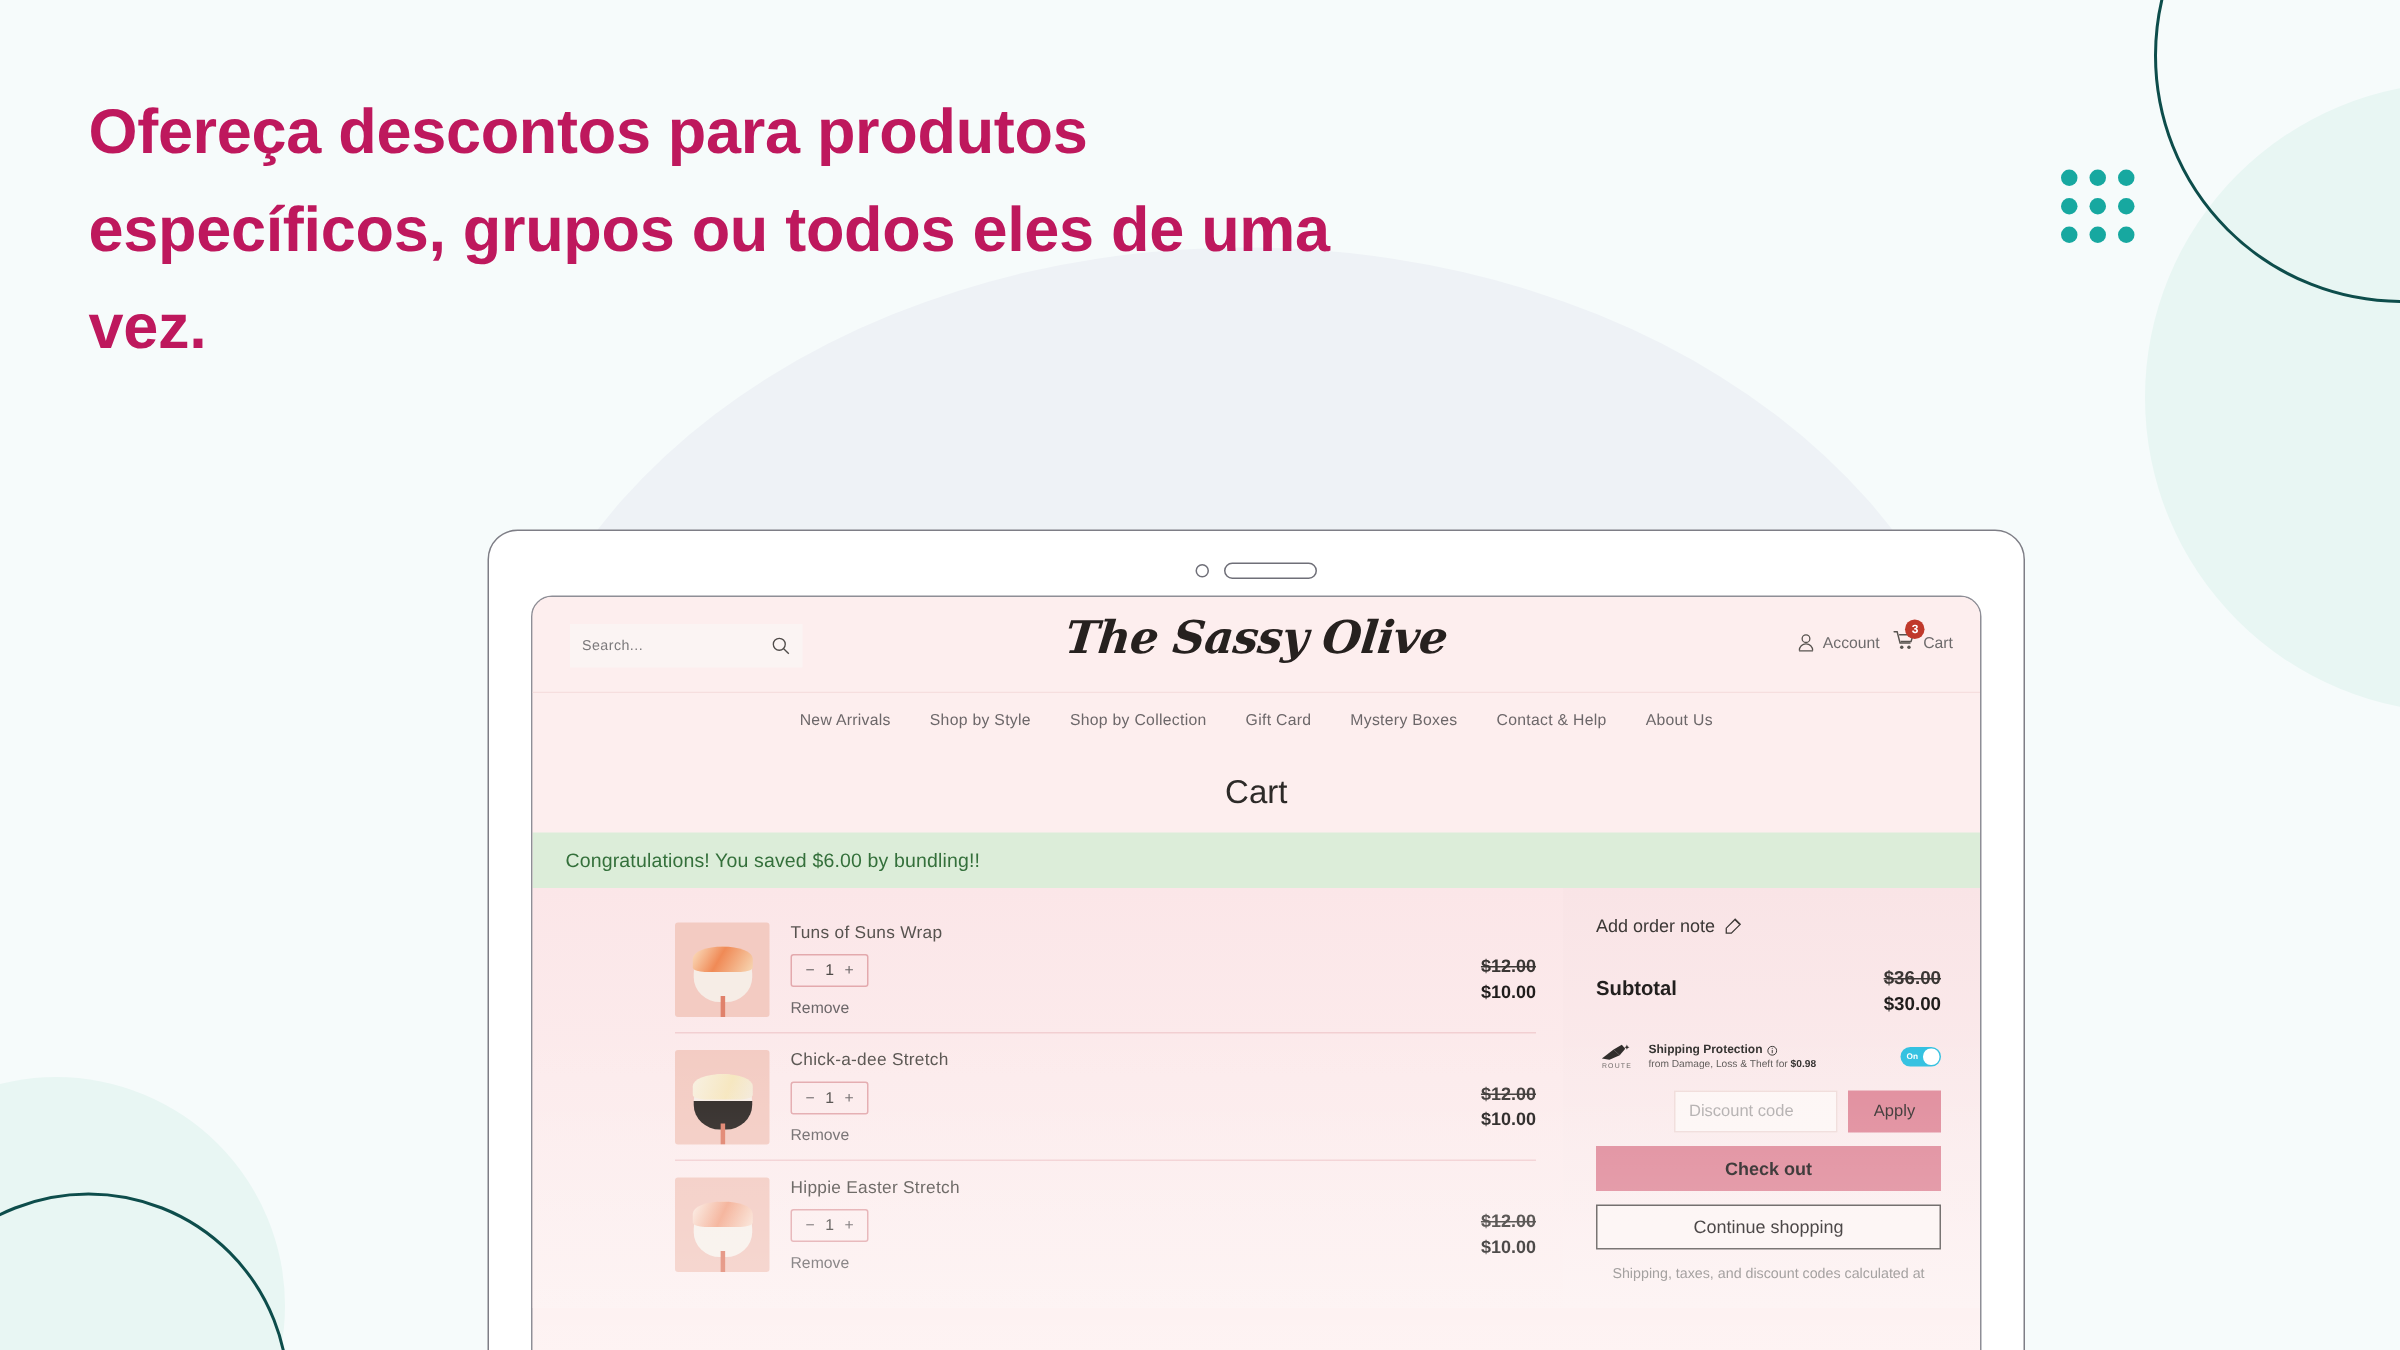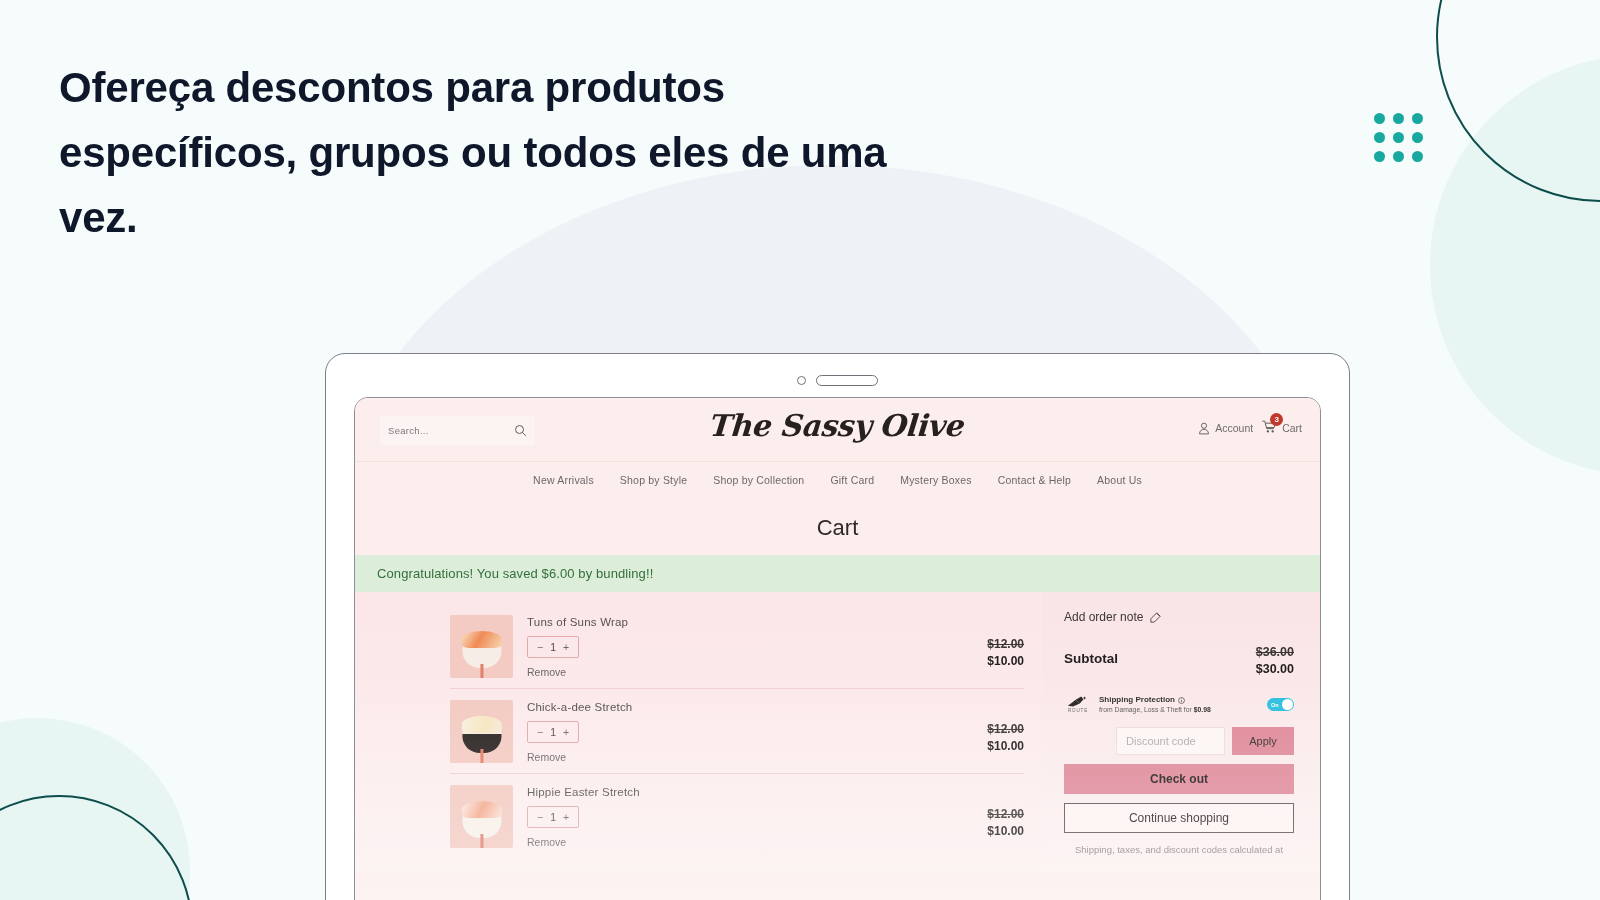--- a/index.html
+++ b/index.html
@@ -68,21 +68,21 @@
     width:11px;height:11px;
     border-radius:50%;
     background:#17a8a0;
   }
 
   
   #headline{
     position:absolute;
     left:59px; top:55px;
     width:880px;
-    color:#0f172a;
+    color:#be185d;
     font-size:42px;
     font-weight:bold;
     line-height:1.55;
     letter-spacing:-0.2px;
   }
 
   
   #laptop{
     position:absolute;
     left:325px; top:353px;

